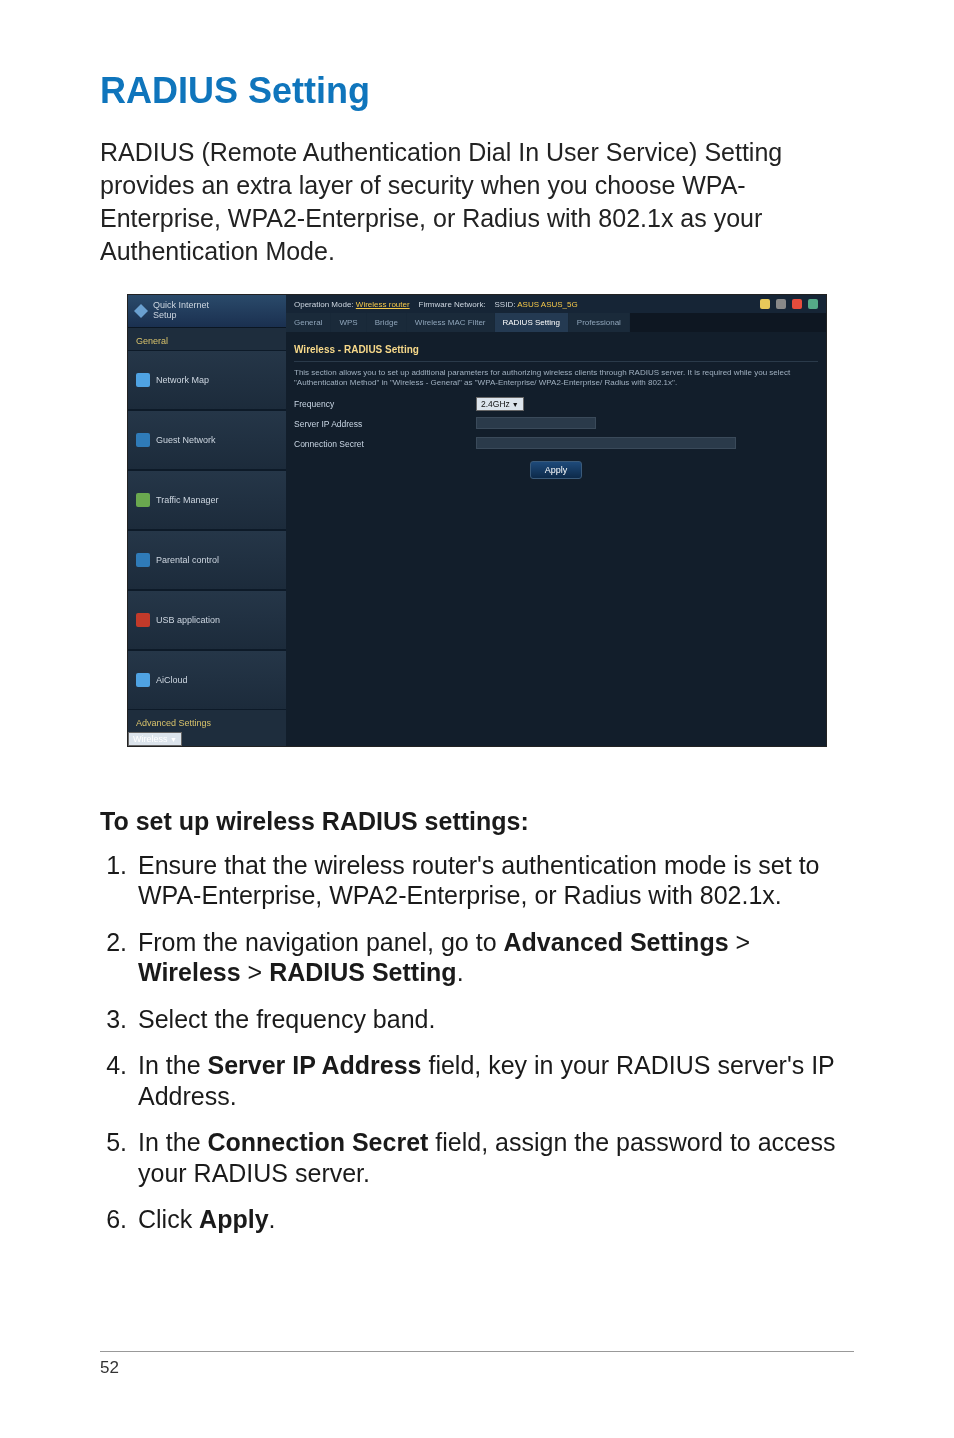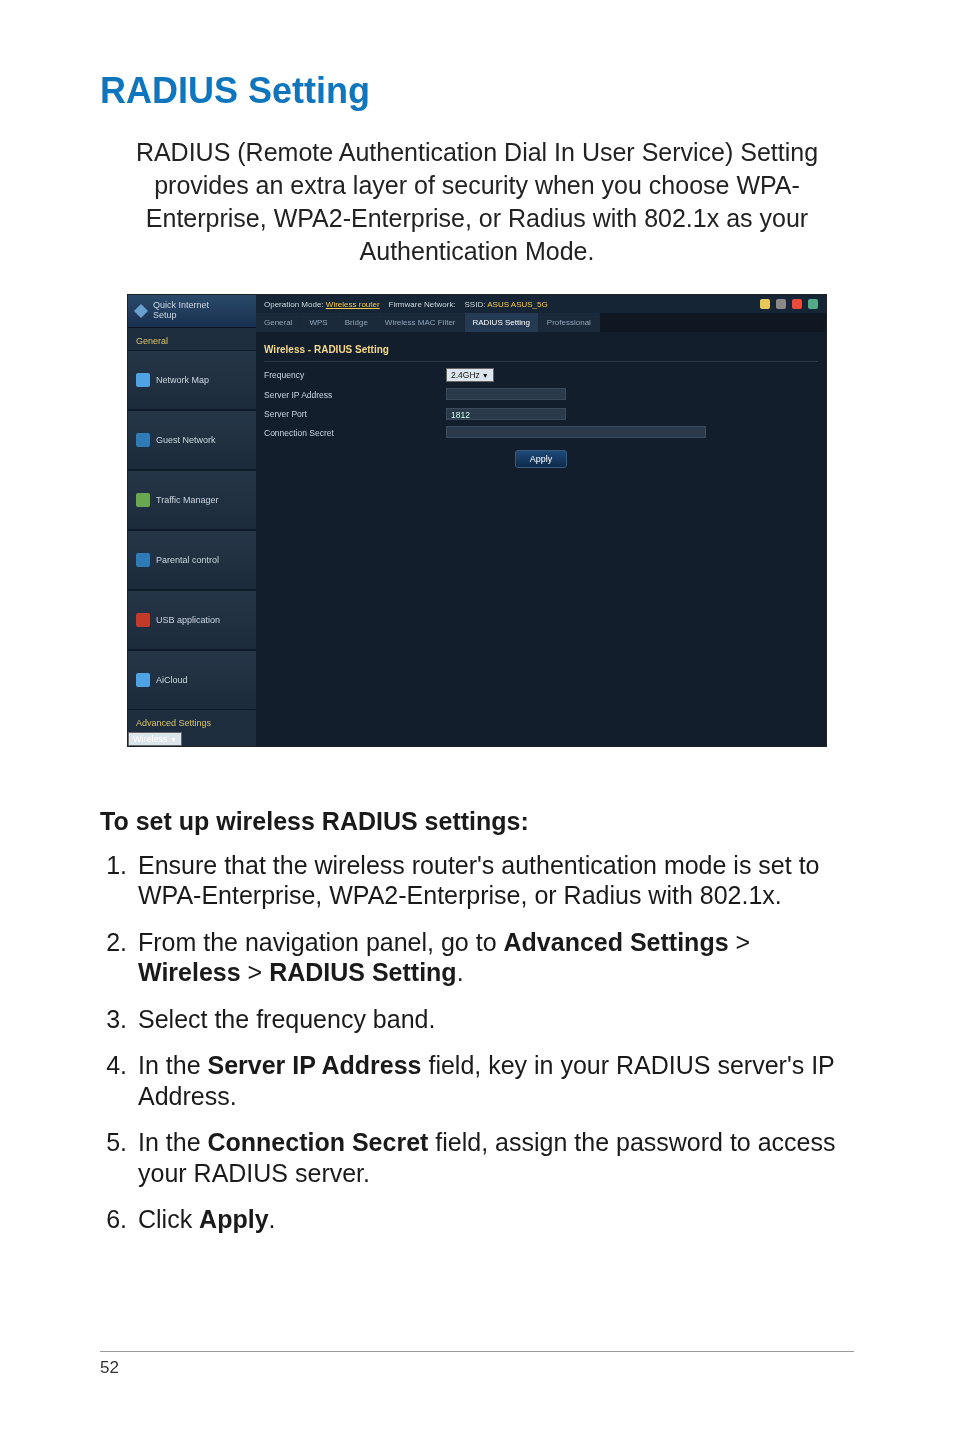--- a/index.html
+++ b/index.html
@@ -19,37 +19,36 @@
     font-size: 36px;
     font-weight: 700;
     margin-bottom: 24px;
     letter-spacing: 0px;
   }
   p.intro {
     font-size: 25px;
     line-height: 1.32;
     color: #222;
     margin-bottom: 26px;
-    text-align: center;
   }
   
   .shot-wrap {
     width: 700px;
     margin: 0 auto 60px auto;
   }
   .shot {
     width: 700px;
     background: #1a2a3a;
     border: 1px solid #222;
     font-size: 9px;
     color: #cdd6e0;
     display: flex;
   }
   .shot .sidebar {
-    width: 128px;
+    width: 158px;
     background: #1e2d3d;
   }
   .shot .qis {
     background: linear-gradient(#2a4a6a, #1a3050);
     padding: 6px 6px;
     border-bottom: 1px solid #0b1622;
     display: flex;
     align-items: center;
     gap: 5px;
   }
@@ -270,33 +269,30 @@
         <div class="tabs">
           <div class="tab">General</div>
           <div class="tab">WPS</div>
           <div class="tab">Bridge</div>
           <div class="tab">Wireless MAC Filter</div>
           <div class="tab active">RADIUS Setting</div>
           <div class="tab">Professional</div>
         </div>
         <div class="panel">
           <div class="panel-title">Wireless - RADIUS Setting</div>
+          <div class="desc">This section allows you to set up additional parameters for authorizing wireless clients through RADIUS server. It is required while you select "Authentication Method" in "Wireless - General" as "WPA-Enterprise/ WPA2-Enterprise/ Radius with 802.1x".</div>
           <div class="form-row">
             <div class="lbl">Frequency</div>
             <div class="val"><span class="sel">2.4GHz</span></div>
           </div>
           <div class="form-row">
             <div class="lbl">Server IP Address</div>
             <div class="val"><span class="inp"></span></div>
           </div>
           <div class="form-row">
-            <div class="lbl">Server Port</div>
-            <div class="val"><span class="inp">1812</span></div>
-          </div>
-          <div class="form-row">
             <div class="lbl">Connection Secret</div>
             <div class="val"><span class="inp" style="min-width:260px"></span></div>
           </div>
           <button class="apply">Apply</button>
         </div>
       </div>
     </div>
   </div>
 
   <h2 class="steps-title">To set up wireless RADIUS settings:</h2>

